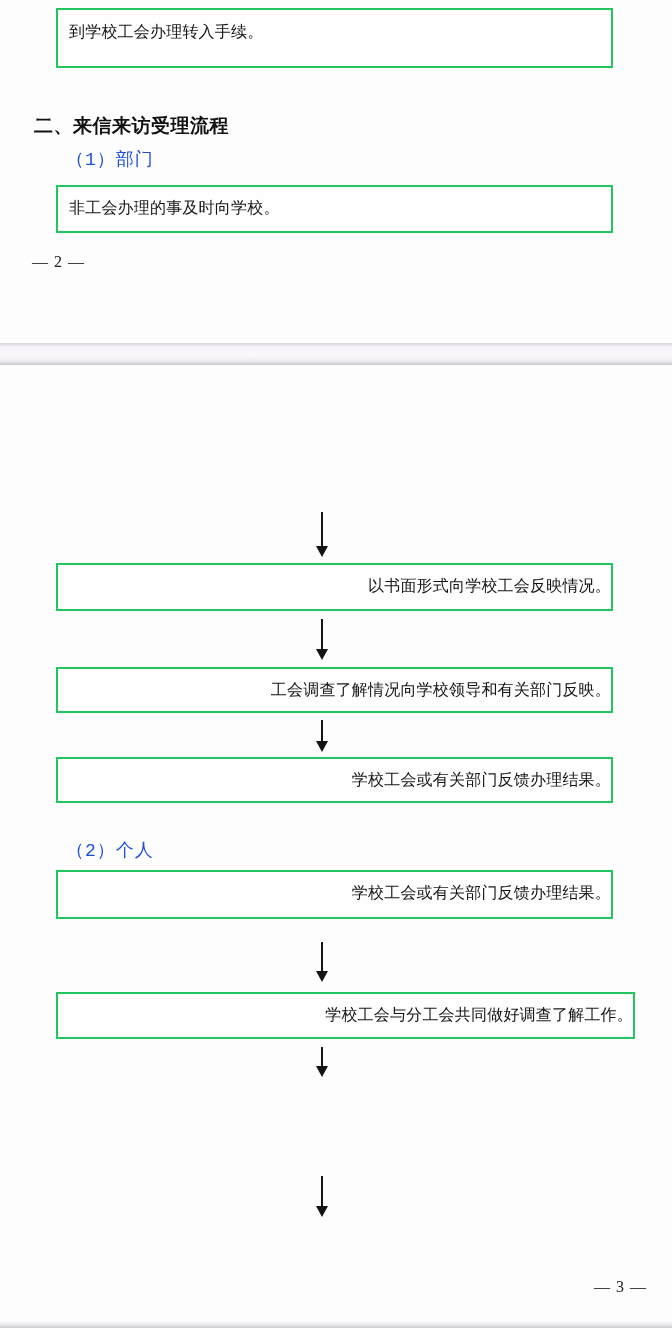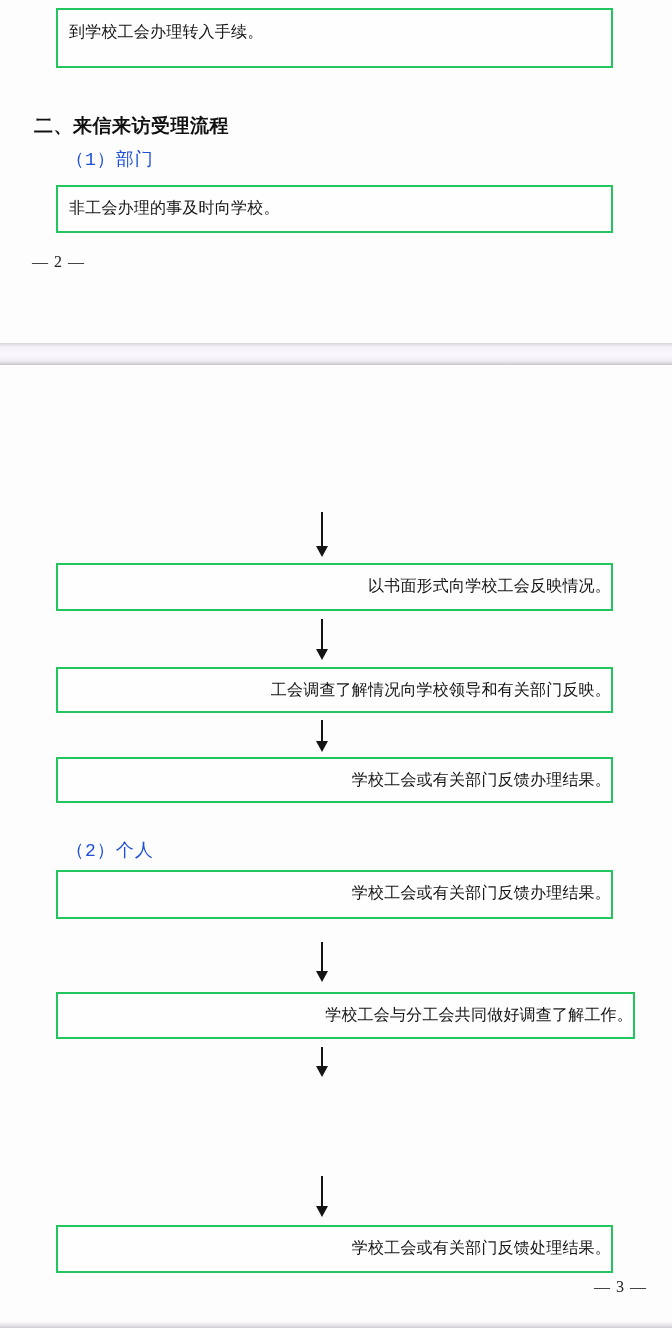--- a/index.html
+++ b/index.html
@@ -121,22 +121,19 @@
       <div class="stem"></div>
       <div class="head"></div>
     </div>
 
 
     <div class="arrow" style="left:316px;top:811px;height:41px;">
       <div class="stem"></div>
       <div class="head"></div>
     </div>
 
-    <div class="flow-box" style="top:860px;height:33px;">
-      <span class="line">学校工会或有关部门反馈处理结果。</span>
-    </div>
 
     <div class="page-number" style="left:594px;top:913px;">— 3 —</div>
   </div>
 
   <div class="page-bottom-edge"></div>
 
 </div>
 
 </body></html>

